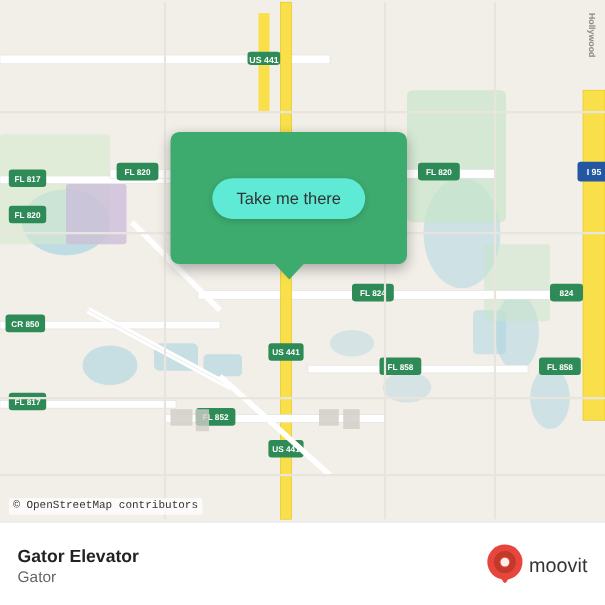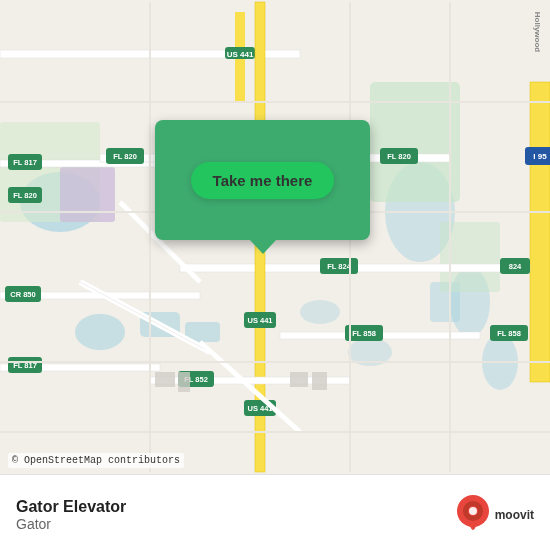--- a/index.html
+++ b/index.html
@@ -48,27 +48,27 @@
       position: absolute;
       bottom: -14px;
       left: 50%;
       transform: translateX(-50%);
       border-left: 14px solid transparent;
       border-right: 14px solid transparent;
       border-top: 15px solid #3daa6e;
     }
 
     .take-me-there-btn {
-      background: #22c55e;
+      background: #5eead4;
       color: #333;
       border: none;
       border-radius: 20px;
       padding: 10px 22px;
       font-size: 15px;
-      font-weight: 700;
+      font-weight: 400;
       cursor: pointer;
       box-shadow: 0 2px 6px rgba(0,0,0,0.15);
     }
 
     
     #bottom-bar {
       width: 550px;
       height: 80px;
       background: white;
       display: flex;
@@ -96,22 +96,22 @@
     }
 
     
     .moovit-logo {
       display: flex;
       align-items: center;
       gap: 4px;
     }
 
     .moovit-text {
-      font-size: 12px;
-      font-weight: bold;
+      font-size: 18px;
+      font-weight: normal;
       color: #333;
     }
 
     
     .osm-attribution {
       position: absolute;
       bottom: 6px;
       left: 8px;
       font-size: 10px;
       color: #333;

